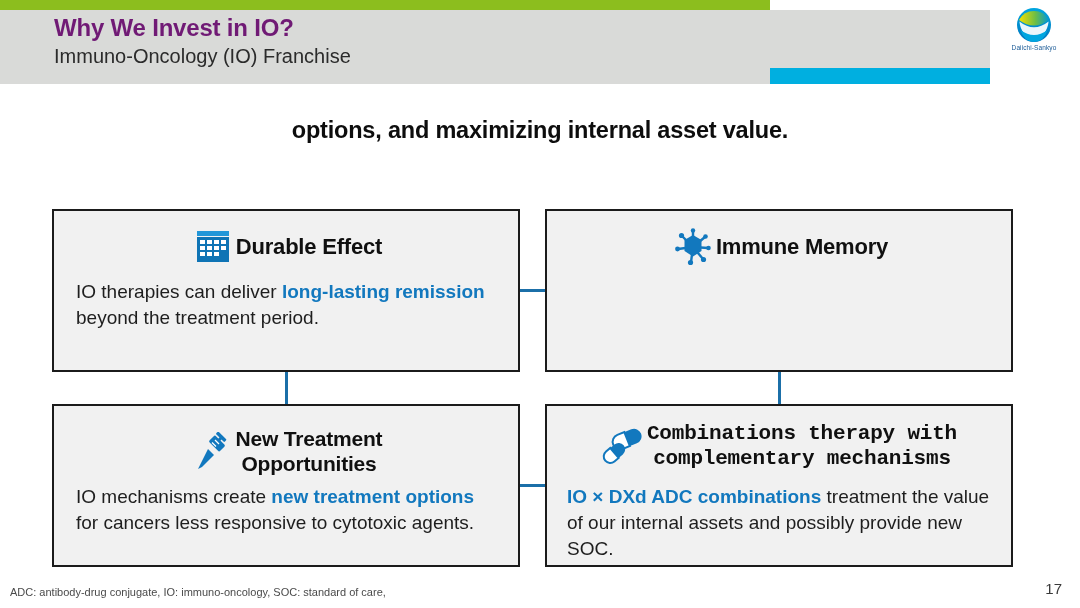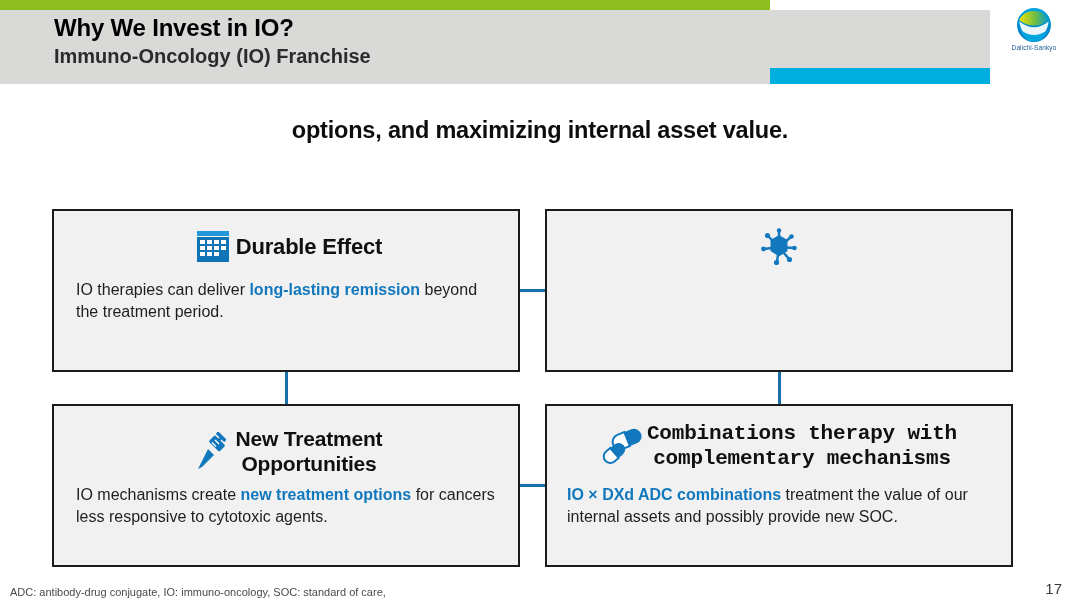--- a/index.html
+++ b/index.html
@@ -48,29 +48,29 @@
     left: 770px; top: 68px;
     width: 220px;
     height: 16px;
     background: #00AFE0;
   }
   .header-title {
     position: absolute;
     left: 54px; top: 14px;
     font-size: 24px;
     font-weight: bold;
-    color: #000000;
+    color: #701a75;
     letter-spacing: -0.2px;
     white-space: nowrap;
   }
   .header-subtitle {
     position: absolute;
     left: 54px; top: 45px;
     font-size: 20px;
-    font-weight: bold;
+    font-weight: normal;
     color: #2b2b2b;
     white-space: nowrap;
   }
 
   
   .logo-wrap {
     position: absolute;
     left: 1003px; top: 6px;
     width: 62px;
     height: 52px;
@@ -141,21 +141,21 @@
     font-size: 22px;
     font-weight: bold;
     color: #101010;
     line-height: 1.18;
     text-align: center;
     letter-spacing: -0.2px;
   }
   .card-title.two-line { font-size: 21px; }
   .card-body {
     padding: 6px 18px 0 22px;
-    font-size: 16px;
+    font-size: 19px;
     color: #1e1e1e;
     line-height: 1.38;
   }
   .card-4 .card-body { padding-left: 20px; }
   .card-3 .card-head { padding-top: 20px; height: 72px; }
   .card-4 .card-head { padding-top: 10px; height: 72px; font-family: Liberation Mono, monospace; }
   .hl { color: #1278BE; font-weight: bold; }
 
   
   .conn {
@@ -273,20 +273,21 @@
             <circle cx="33.5" cy="10.5" r="2.3"></circle>
             <circle cx="36.5" cy="22" r="2.3"></circle>
             <circle cx="31.5" cy="33.5" r="2.6"></circle>
             <circle cx="18.5" cy="36.5" r="2.6"></circle>
             <circle cx="5.5" cy="23" r="2.4"></circle>
             <circle cx="21" cy="4.5" r="2.2"></circle>
           </g>
           <polygon points="21,9 29.5,14 29.5,25 21,30.5 12.5,25 12.5,14" fill="#1278BE"></polygon>
         </svg>
       </span>
+      <span class="card-title">Immune Memory</span>
     </div>
   </div>
 
   <div class="card card-3">
     <div class="card-head">
       <span class="card-icon">
         <svg width="40" height="40" viewBox="0 0 40 40">
           <g fill="#1278BE">
             <rect x="22" y="3" width="12" height="3.4" rx="1" transform="rotate(45 28 5)"></rect>
             <rect x="16.5" y="7" width="15" height="9" rx="1.6" transform="rotate(45 24 11.5)"></rect>

